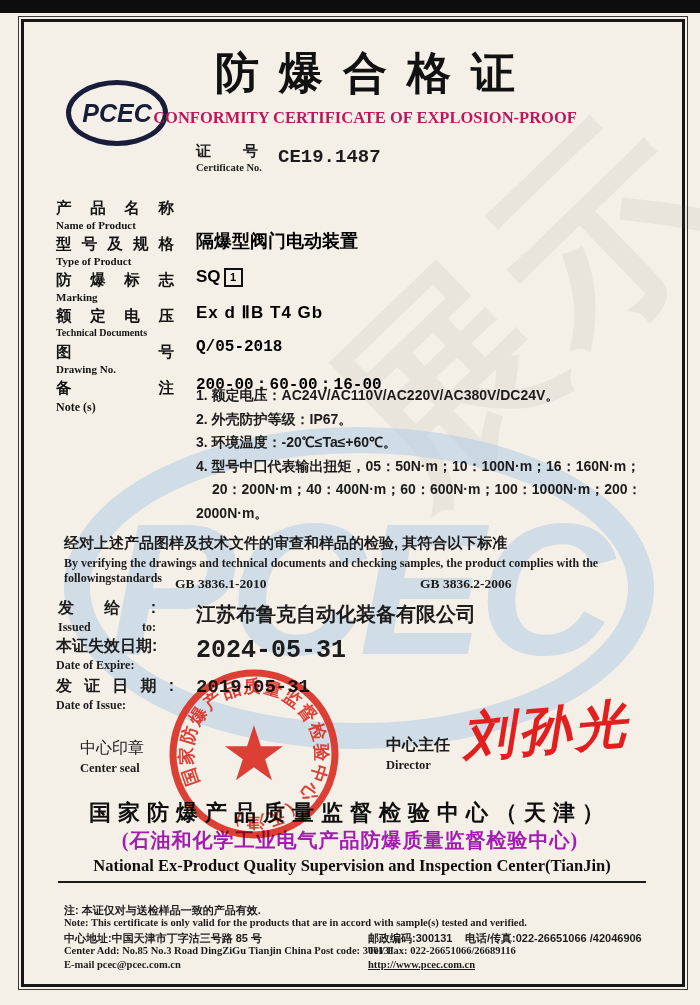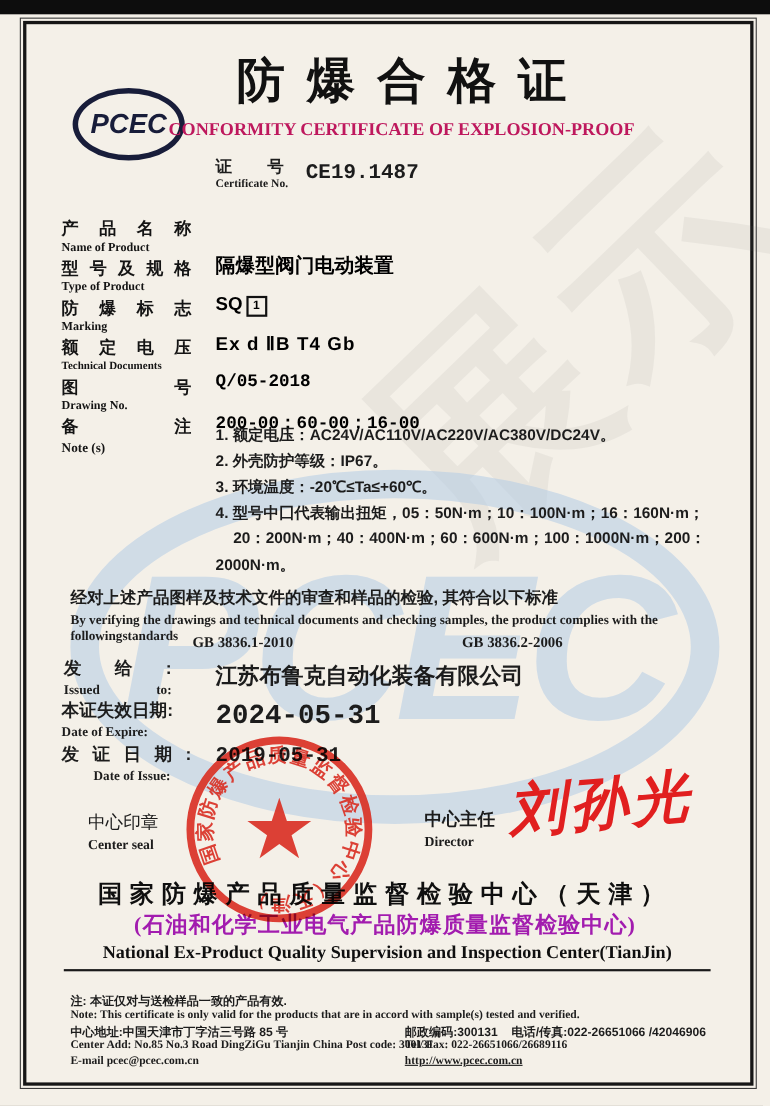--- a/index.html
+++ b/index.html
@@ -67,21 +67,21 @@
   .gb2{position:absolute;left:420px;top:576px;font-family:"Liberation Serif", serif;font-size:13.5px;font-weight:700;}
 
   
   .iss-cn{position:absolute;left:58px;top:598px;width:98px;text-align:justify;text-align-last:justify;font-size:16px;font-weight:700;}
   .iss-en{position:absolute;left:58px;top:620px;width:98px;text-align:justify;text-align-last:justify;font-family:"Liberation Serif", serif;font-size:12px;font-weight:700;}
   .company{position:absolute;left:196px;top:601px;font-size:20px;font-weight:800;}
   .exp-cn{position:absolute;left:56px;top:636px;font-size:16px;font-weight:700;}
   .exp-en{position:absolute;left:56px;top:658px;font-family:"Liberation Serif", serif;font-size:12px;font-weight:700;}
   .exp-val{position:absolute;left:196px;top:636px;font-family:Liberation Mono, monospace;font-size:25px;font-weight:700;}
   .issue-cn{position:absolute;left:56px;top:676px;width:118px;text-align:justify;text-align-last:justify;font-size:16px;font-weight:700;}
-  .issue-en{position:absolute;left:56px;top:698px;font-family:"Liberation Serif", serif;font-size:12px;font-weight:700;margin-left:29px;}
+  .issue-en{position:absolute;left:56px;top:698px;font-family:"Liberation Serif", serif;font-size:12px;font-weight:700;}
   .issue-val{position:absolute;left:196px;top:676px;font-family:"Liberation Mono", monospace;font-size:19px;font-weight:700;}
 
   
   .seal-lbl-cn{position:absolute;left:80px;top:738px;font-size:16px;font-weight:400;}
   .seal-lbl-en{position:absolute;left:80px;top:761px;font-family:"Liberation Serif", serif;font-size:12.5px;font-weight:700;}
   .seal{position:absolute;left:166px;top:666px;width:176px;height:176px;z-index:3;mix-blend-mode:multiply;opacity:.92;}
   .dir-lbl-cn{position:absolute;left:386px;top:735px;font-size:16px;font-weight:700;}
   .dir-lbl-en{position:absolute;left:386px;top:758px;font-family:"Liberation Serif", serif;font-size:12.5px;font-weight:700;}
   .signature{
     position:absolute;left:462px;top:696px;z-index:3;

